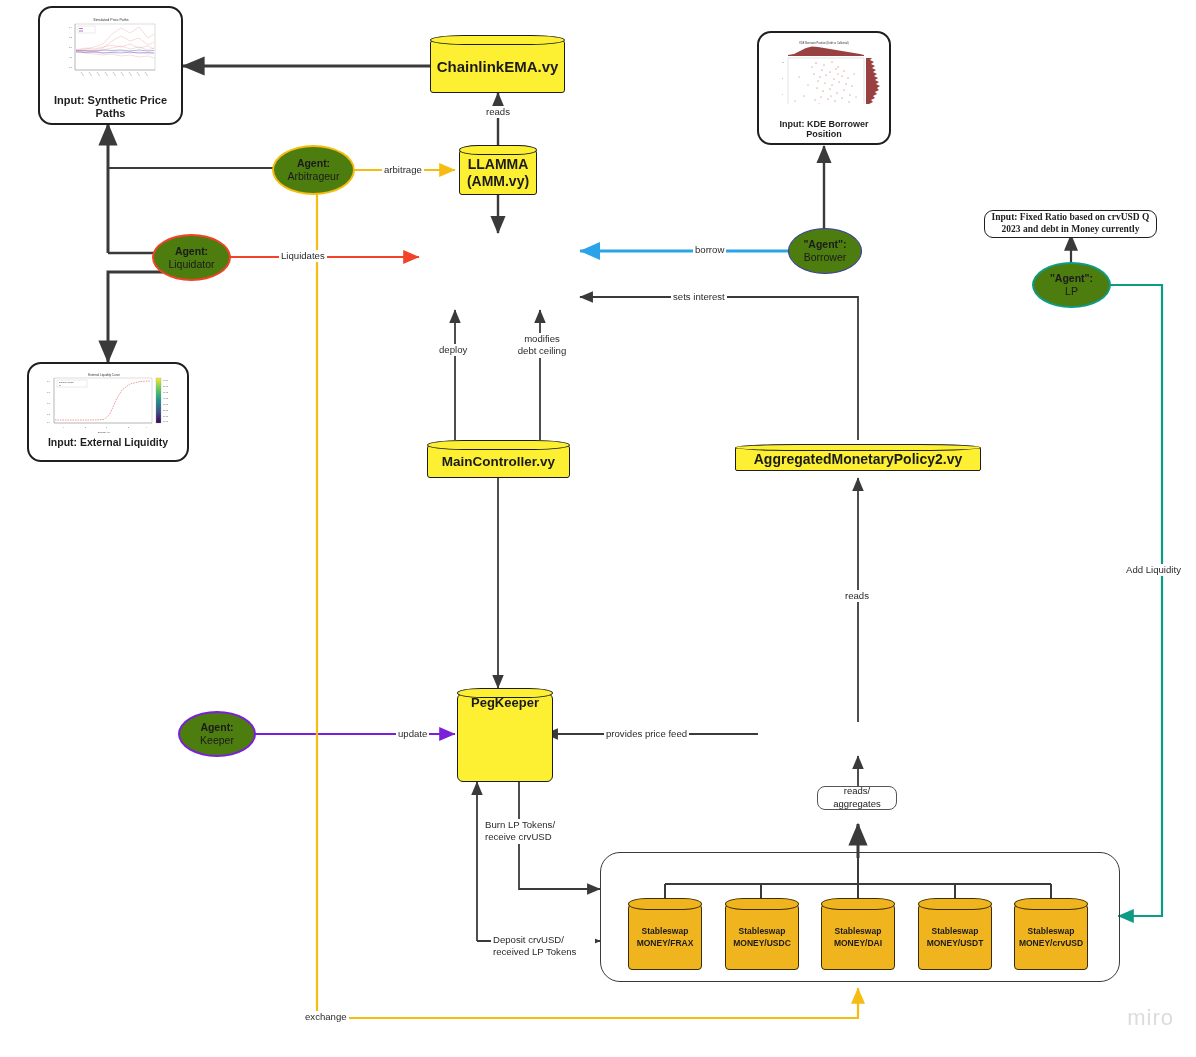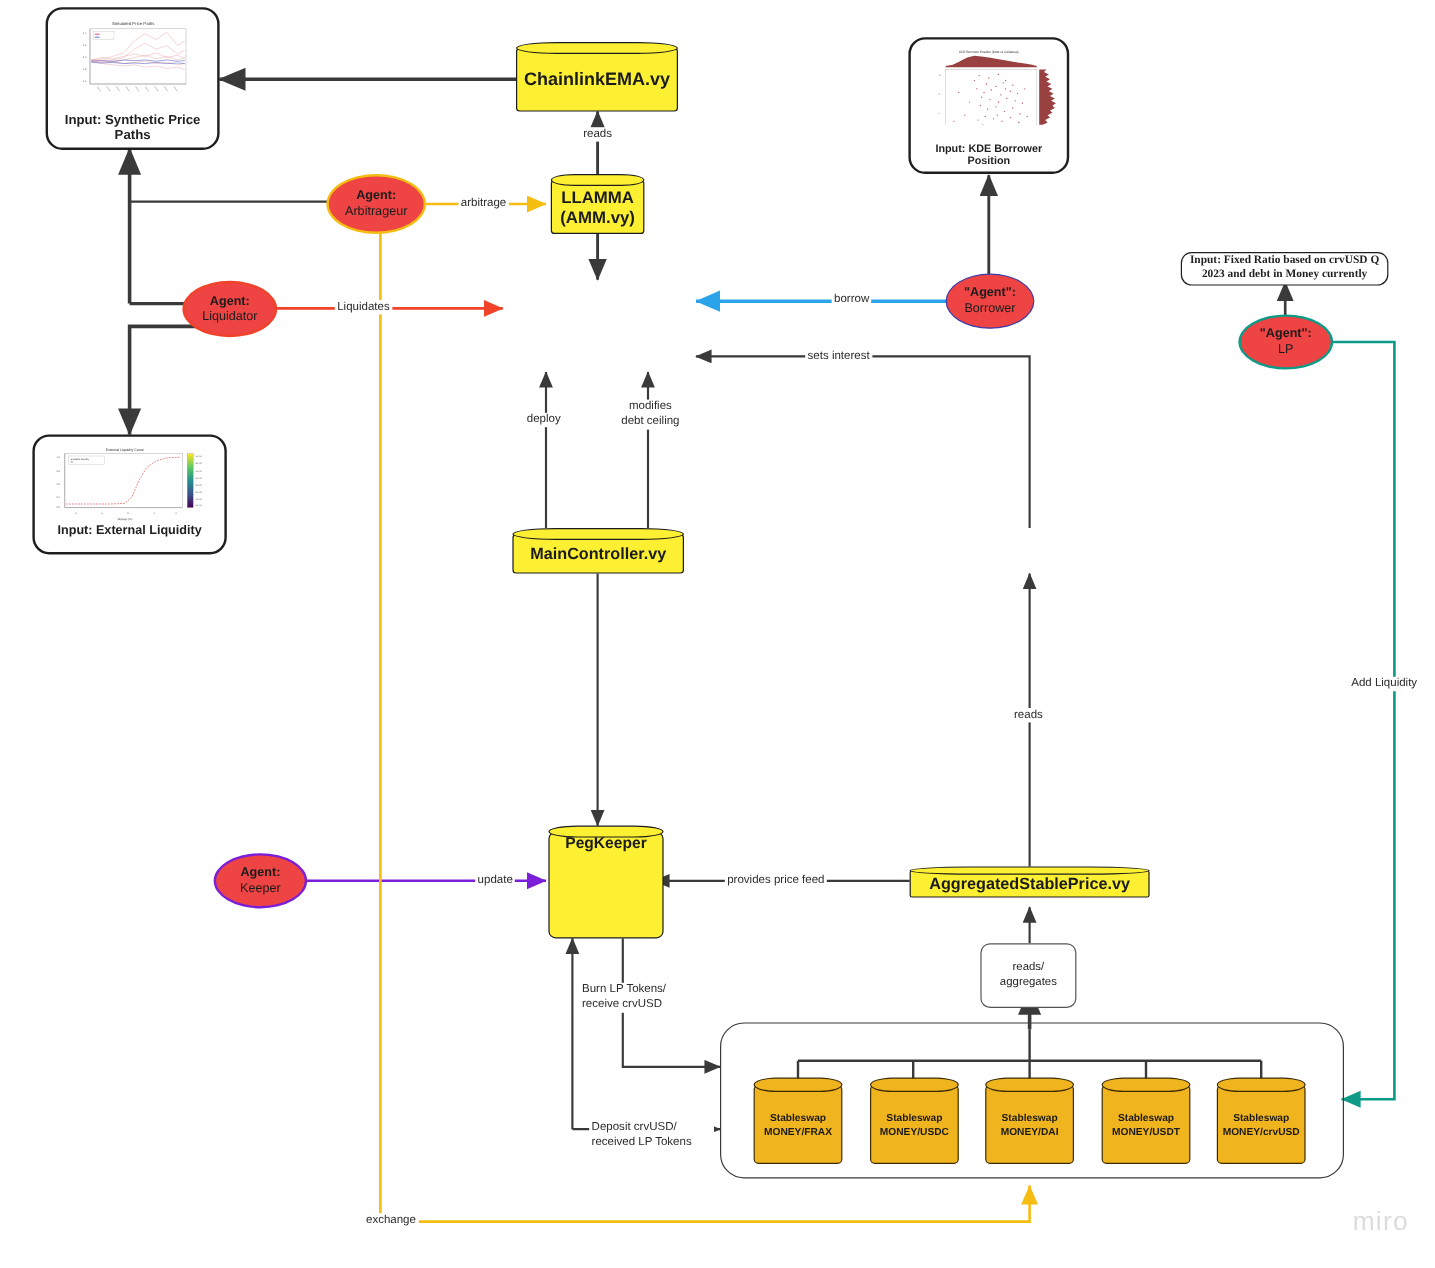--- a/index.html
+++ b/index.html
@@ -85,21 +85,21 @@
     font-size:8.5px;font-weight:bold;color:#1b1b1b;line-height:1.45;text-align:center;
   }
 
   
   .poolgroup{
     position:absolute;border:1.6px solid #3a3a3a;border-radius:20px;background:transparent;
   }
 
   
   .agent{
-    position:absolute;border-radius:50%;background:#ef4444;box-sizing:border-box;
+    position:absolute;border-radius:50%;background:#4d7c0f;box-sizing:border-box;
     display:flex;flex-direction:column;align-items:center;justify-content:center;
     text-align:center;line-height:1.2;
   }
   .agent .a1{font-weight:bold;color:#1b1b1b;}
   .agent .a2{font-weight:normal;color:#1b1b1b;}
 
   
   .elabel{
     position:absolute;background:#fff;color:#2b2b2b;
     font-size:9.6px;line-height:1.3;white-space:nowrap;padding:0 2px;
@@ -363,21 +363,21 @@
             <text x="18" y="72">4</text>
         </g>
         <text x="62" y="81" font-size="2" text-anchor="middle" fill="#555">log(debt)</text>
       </svg>
     </div>
     <div class="cap" style="font-size:9px;margin-top:15px;">Input: KDE Borrower Position</div>
   </div>
 
   <div class="node note" style="left:984px;top:210px;width:173px;height:28px;">Input: Fixed Ratio based on crvUSD Q 2023 and debt in Money currently</div>
 
-  <div class="node smallnote" style="left:817px;top:786px;width:80px;height:54px;">
+  <div class="node smallnote" style="left:817px;top:786px;width:80px;height:24px;">
     <span>reads/</span>
     <span>aggregates</span>
   </div>
 
   <div class="cyl" style="left:430px;top:35px;width:135px;height:58px;">
     <div class="body"></div>
     <div class="lid"></div>
     <div class="txt">
       <span class="t1" style="font-size:15px;">ChainlinkEMA.vy</span>
     </div>
@@ -402,26 +402,26 @@
   </div>
 
   <div class="cyl" style="left:457px;top:688px;width:96px;height:94px;">
     <div class="body" style="border-radius:6px;"></div>
     <div class="lid"></div>
     <div class="txt" style="justify-content:flex-start;padding-top:2px;">
       <span class="t1" style="font-size:13px;">PegKeeper</span>
     </div>
   </div>
 
-
-  <div class="plate" style="left:758px;top:722px;width:200px;height:26px;">
-    <div class="body"></div>
-    <div class="lid"></div>
-    <div class="txt" style="font-size:13.5px;">AggregatedStablePrice.vy</div>
-  </div>
+  <div class="plate" style="left:735px;top:444px;width:246px;height:27px;">
+    <div class="body"></div>
+    <div class="lid"></div>
+    <div class="txt" style="font-size:14px;">AggregatedMonetaryPolicy2.vy</div>
+  </div>
+
 
   <div class="poolgroup" style="left:600px;top:852px;width:518px;height:128px;"></div>
 
   <div class="pool" style="left:628px;top:898px;width:74px;height:72px;">
     <div class="body"></div>
     <div class="lid"></div>
     <div class="txt">
       <span>Stableswap</span>
       <span>MONEY/FRAX</span>
     </div>

